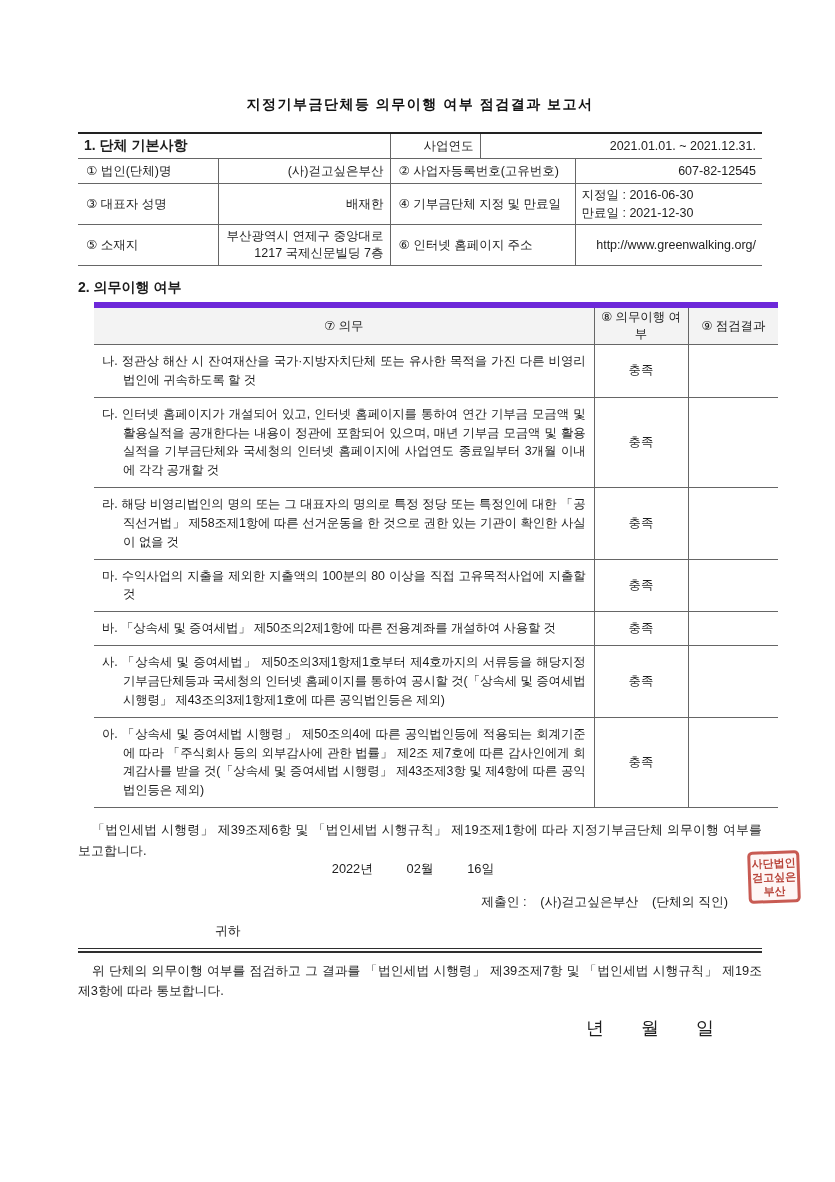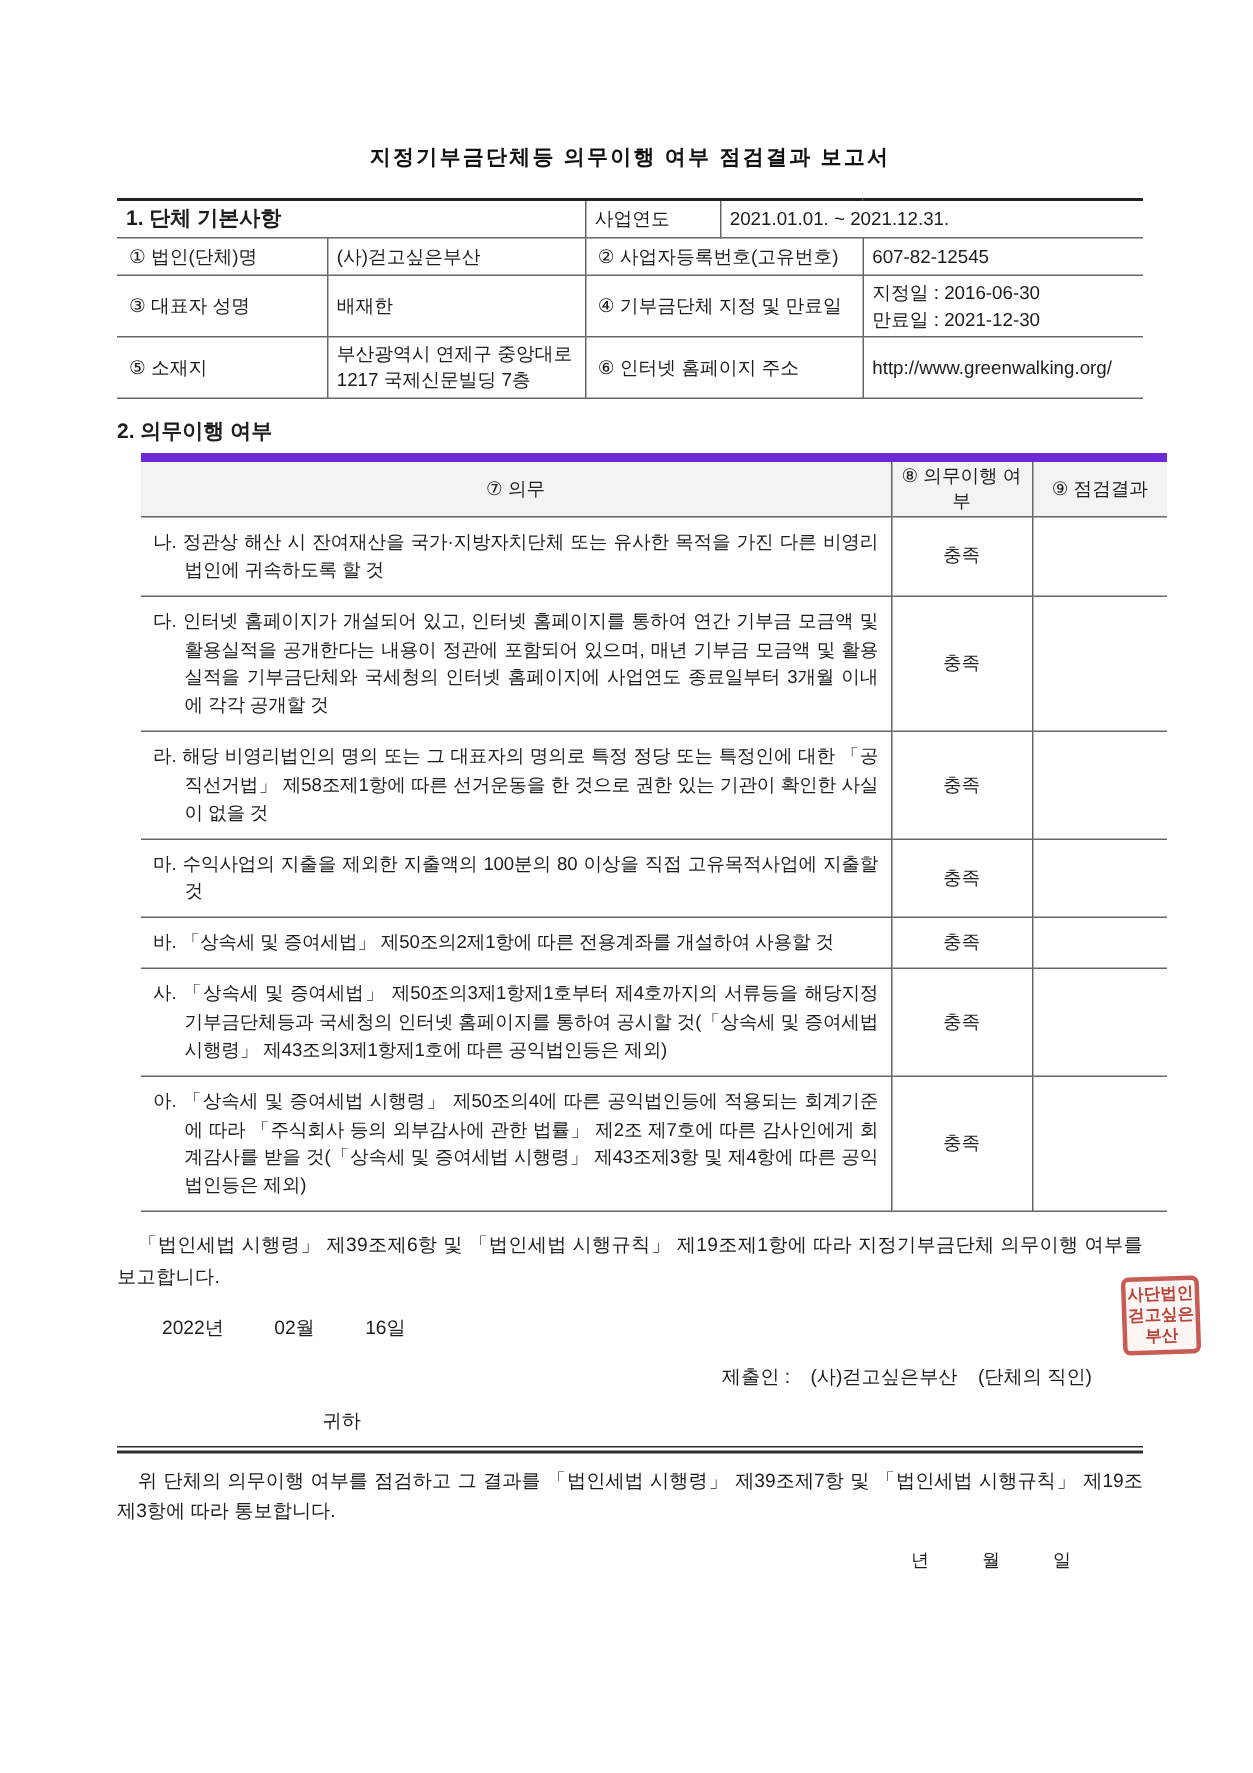--- a/index.html
+++ b/index.html
@@ -14,50 +14,50 @@
   
   .title{margin:16px 0 18px 0;text-align:center;font-size:14px;font-weight:bold;letter-spacing:1.5px;color:#111;}
 
   
   table{border-collapse:collapse;table-layout:fixed;width:684px;}
   .t1{border-top:2px solid #222;}
   .t1 td{border:1px solid #666;font-size:12.5px;padding:0 6px;vertical-align:middle;}
   .t1 .sec{font-size:14px;font-weight:bold;border-left:none;}
   .t1 tr td:first-child{border-left:none;}
   .t1 tr td:last-child{border-right:none;}
-  .t1 .c{text-align:left;}
+  .t1 .c{text-align:right;}
   .t1 .lbl{text-align:left;padding-left:8px;}
   .t1 .two-line div{line-height:1.45;}
   .t1 .hdr td{height:24px;}
   .t1 td{height:24px;}
   .t1 .tall td{height:40px;}
 
   .sec2-title{margin:13px 0 5px 0;font-size:14px;font-weight:bold;}
 
   .t2{border-top:6px solid #6d28d9;border-bottom:1px solid #555;margin-left:16px;}
   .t2 td{border:1px solid #666;font-size:12.4px;vertical-align:middle;}
   .t2 tr td:first-child{border-left:none;}
   .t2 tr td:last-child{border-right:none;}
   .t2 .h2r td{text-align:center;height:25px;background:#f3f3f3;}
   .t2 .duty{padding:7px 8px 7px 29px;text-indent:-21px;line-height:1.52;text-align:justify;letter-spacing:-.1px;}
   .t2 .stat{text-align:center;}
   .t2 .res{text-align:center;}
 
   
   .decl{margin:12px 0 0 0;font-size:12.8px;line-height:1.6;text-align:justify;text-indent:14px;letter-spacing:.2px;}
-  .date-line{margin-top:16px;text-align:left;font-size:12.8px;padding-right:44px;}
+  .date-line{margin-top:0;text-align:center;font-size:12.8px;padding-right:44px;}
   .date-line span{margin-left:30px;}
   .submit-line{margin-top:16px;text-align:right;font-size:12.8px;padding-right:34px;}
   .submit-line span{margin-left:10px;}
   .gwiha{margin-top:12px;padding-left:137px;font-size:12.8px;}
 
   .double-line{margin-top:8px;height:2px;border-top:1px solid #2e2e2e;border-bottom:2px solid #2e2e2e;}
 
   .notif{margin:8px 0 0 0;font-size:12.8px;line-height:1.6;text-align:justify;text-indent:14px;}
-  .blank-date{margin-top:14px;text-align:right;font-size:12px;padding-right:48px;}
+  .blank-date{margin-top:14px;text-align:right;font-size:18px;padding-right:48px;}
   .blank-date span{margin-left:32px;}
 
   
   .stamp{position:absolute;top:851px;right:35px;width:52px;height:52px;border:3px solid rgba(186,48,38,.85);border-radius:5px;transform:rotate(-2deg);display:flex;flex-wrap:wrap;align-content:center;justify-content:center;padding:1px;box-sizing:border-box;opacity:.92;background:rgba(215,80,70,.06);}
   .stamp span{width:11px;height:14px;font-size:11px;line-height:14px;font-weight:bold;color:#b3362b;text-align:center;overflow:hidden;}
 </style>
 </head>
 <body>
 
 <div class="page">

